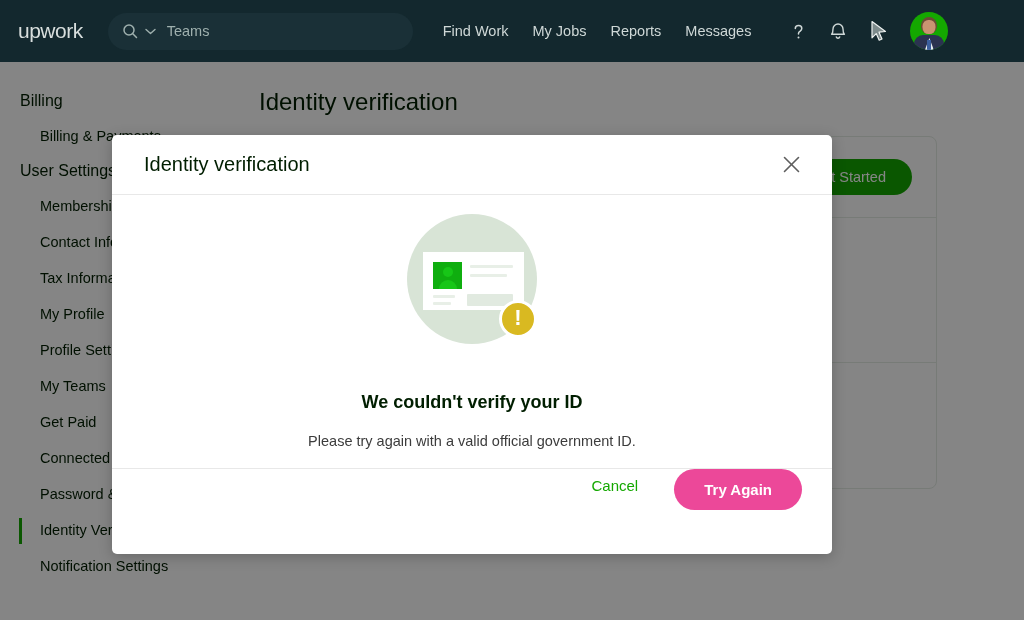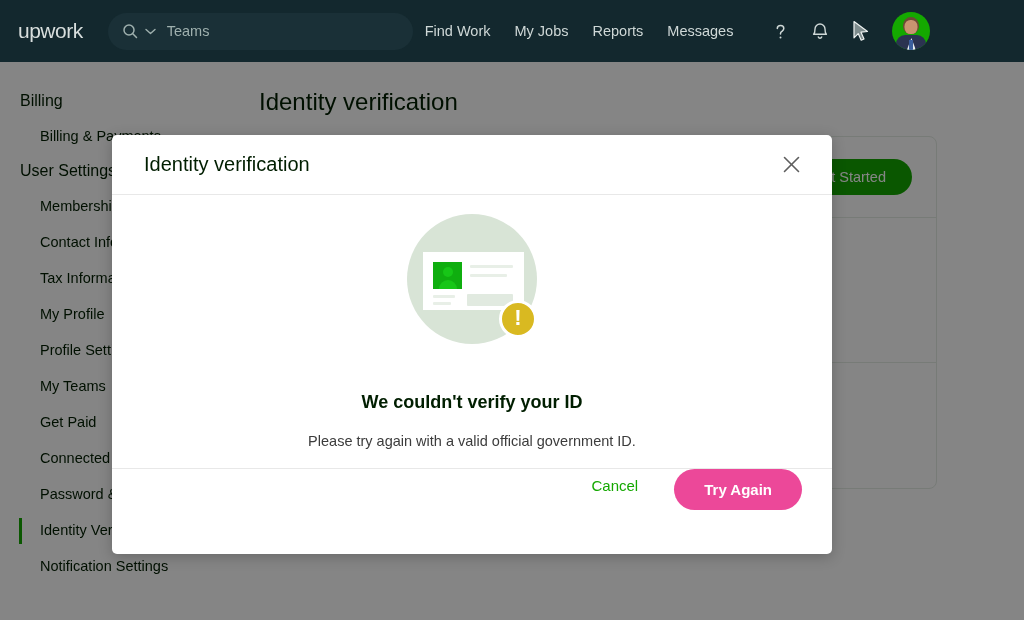--- a/index.html
+++ b/index.html
@@ -37,21 +37,21 @@
   .searchbar .s-ico { display: flex; align-items: center; }
   .searchbar svg { display: block; }
   .chevron-small { margin-left: 7px; }
   .search-ph {
     margin-left: 11px;
     color: #9fb0ae;
     font-size: 14.5px;
   }
   .navlinks {
     display: flex; align-items: flex-start;
-    margin-left: 12px;
+    margin-left: 30px;
     gap: 24px;
   }
   .navlink {
     color: #cfd8d7;
     font-size: 14.5px;
     white-space: nowrap;
   }
   .navicons {
     display: flex; align-items: center;
     margin-left: 38px;

